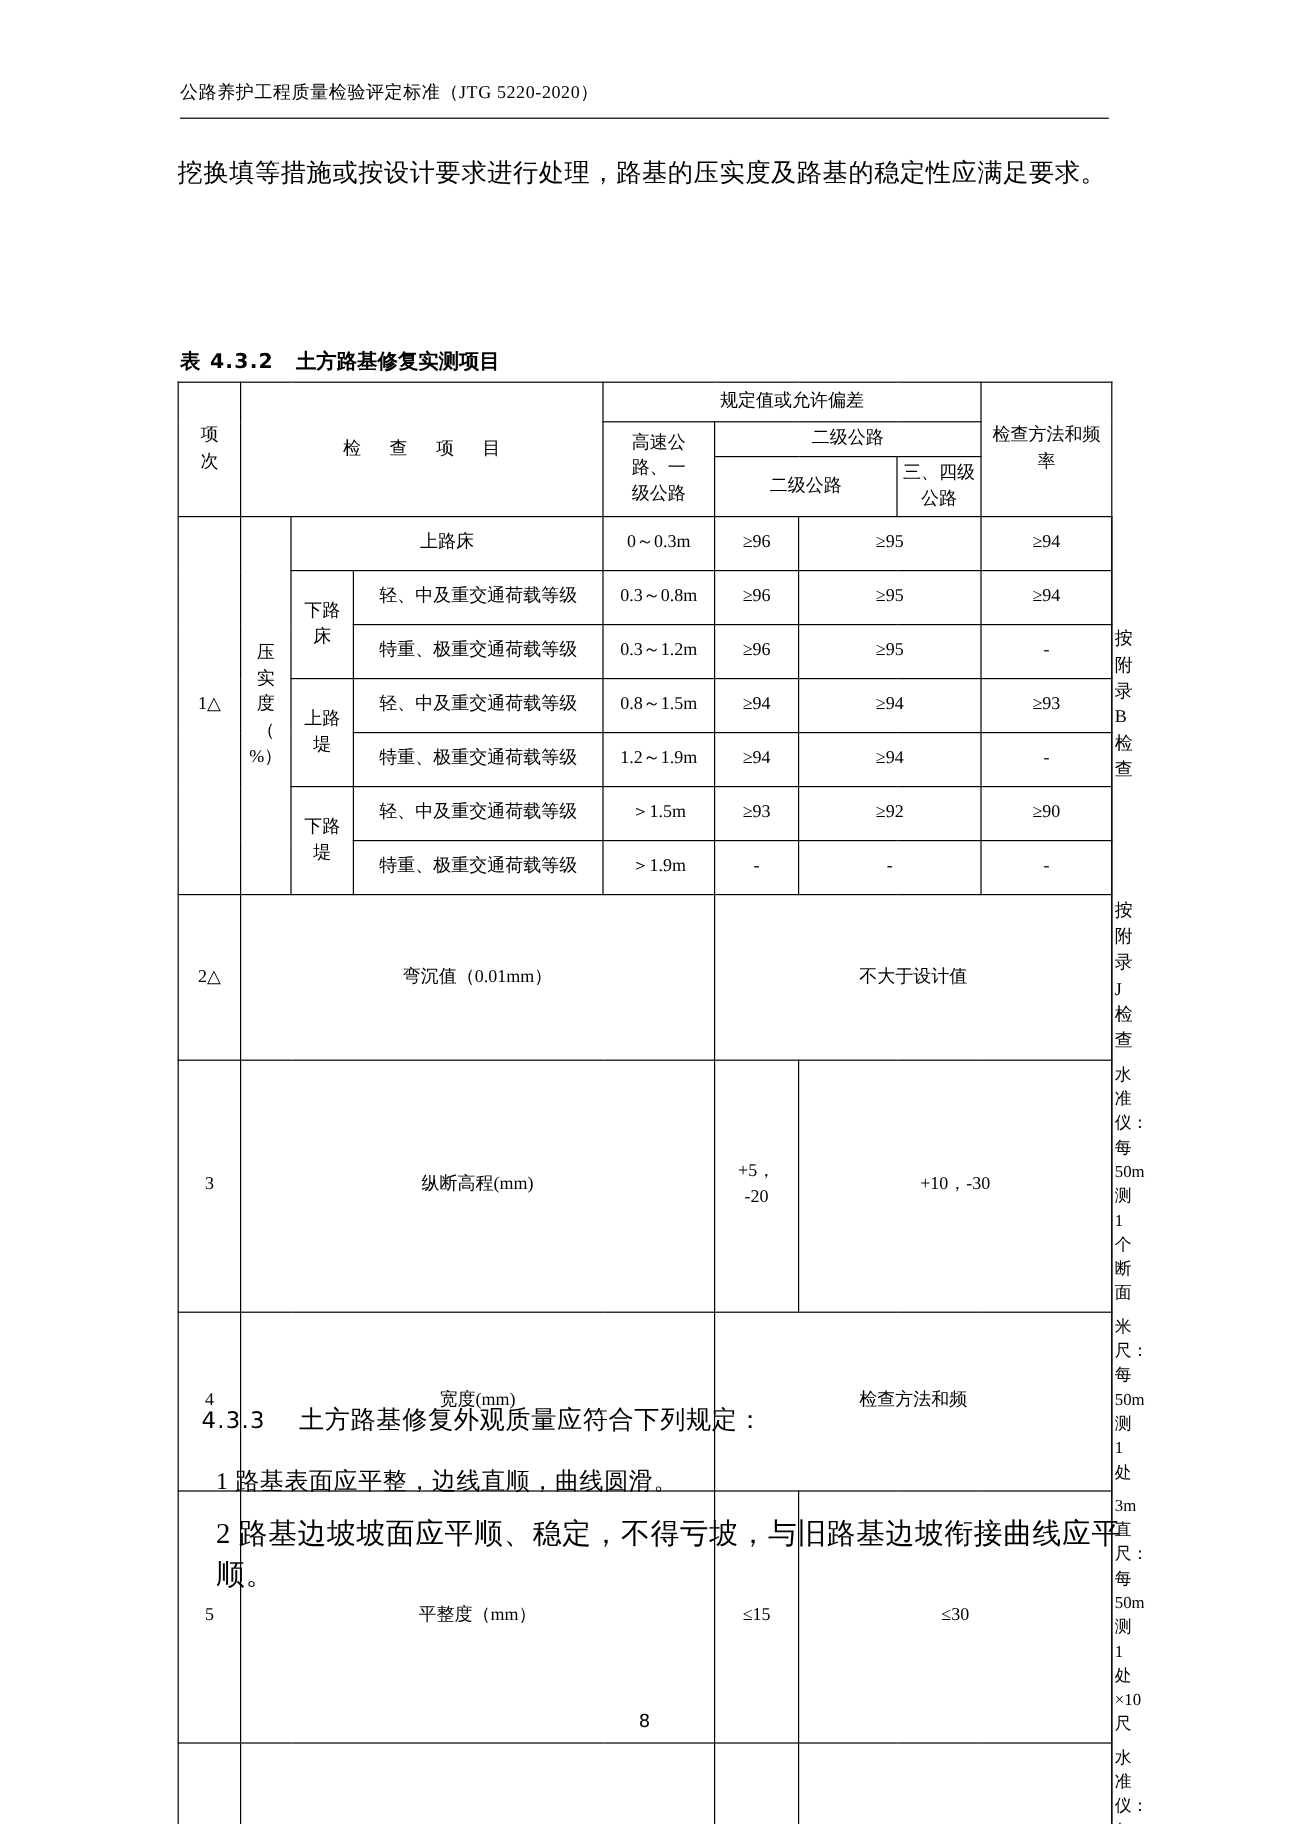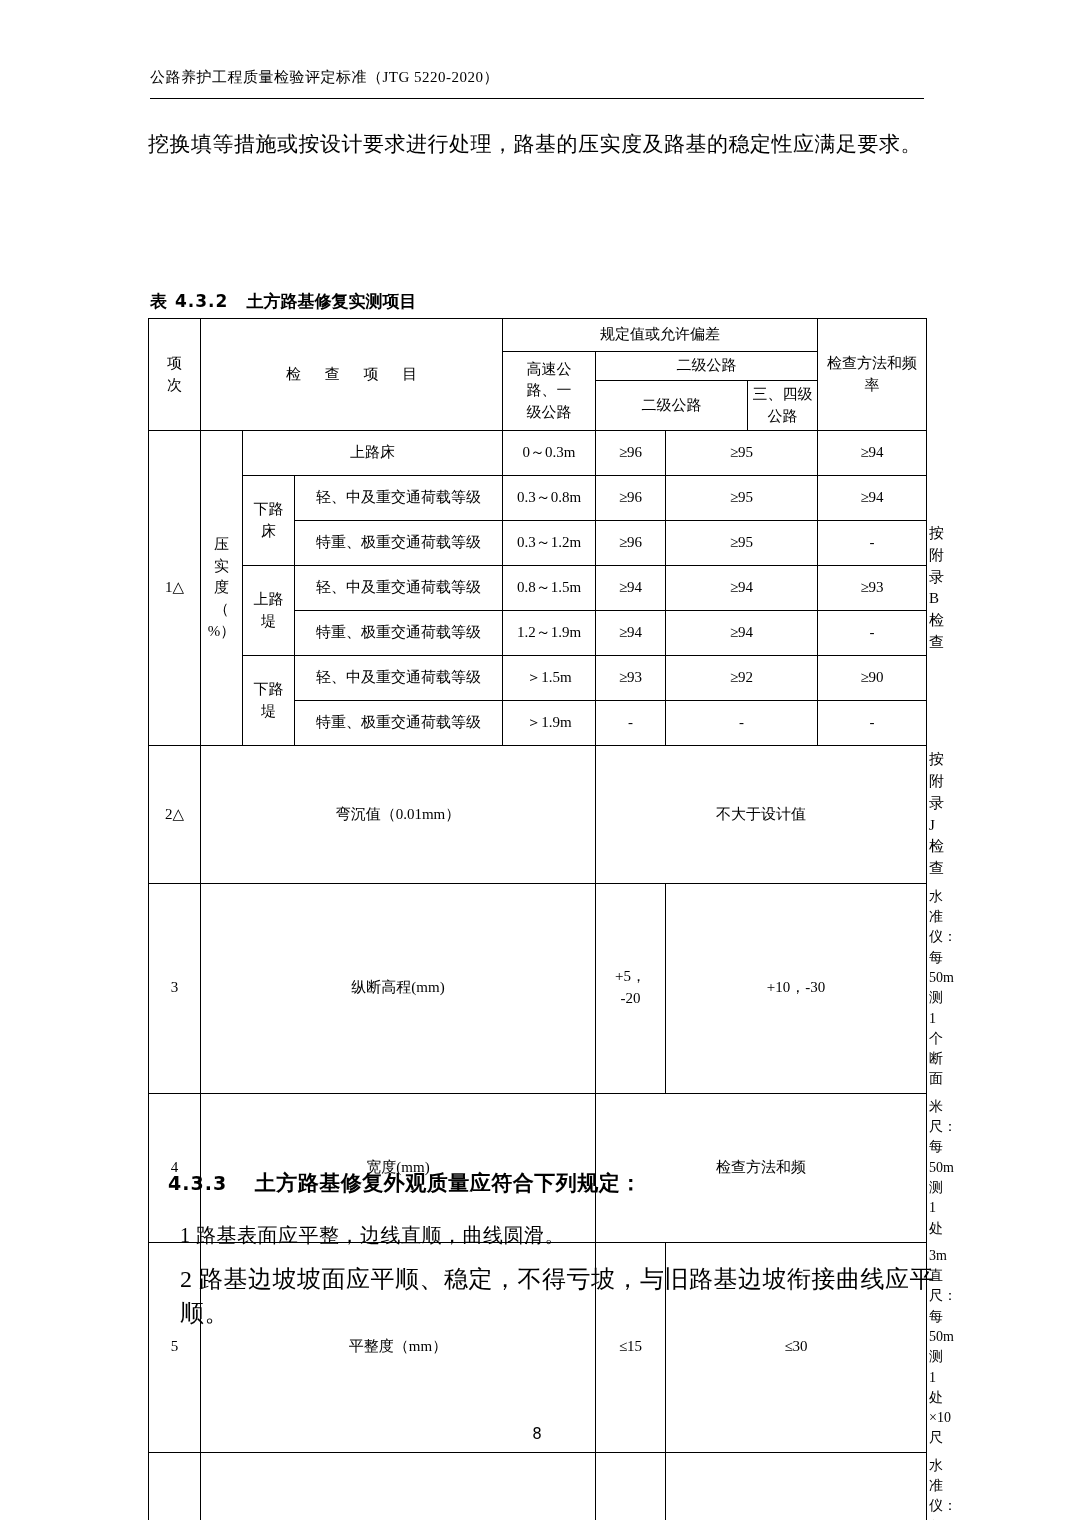--- a/index.html
+++ b/index.html
@@ -41,21 +41,21 @@
   }
   
   .para {
     position: absolute;
     font-size: 21px;
     line-height: 34px;
     letter-spacing: .5px;
   }
   #p-intro { left: 148px; top: 127px; width: 780px; text-indent: 0; }
   #p-432   { left: 168px; top: 243px; width: 760px; }
-  #p-433   { left: 168px; top: 1166px; width: 760px; font-weight: bold; }
+  #p-433   { left: 168px; top: 1166px; width: 760px; }
   #p-433-1 { left: 180px; top: 1218px; width: 760px; font-size: 20px; }
   #p-433-2 { left: 180px; top: 1262px; width: 760px; font-size: 24px; }
 
   .num-label { font-family: "DejaVu Sans", sans-serif; font-size: 19px; letter-spacing: 1px; }
 
   
   .table-caption {
     position: absolute;
     left: 150px;
     top: 290px;

